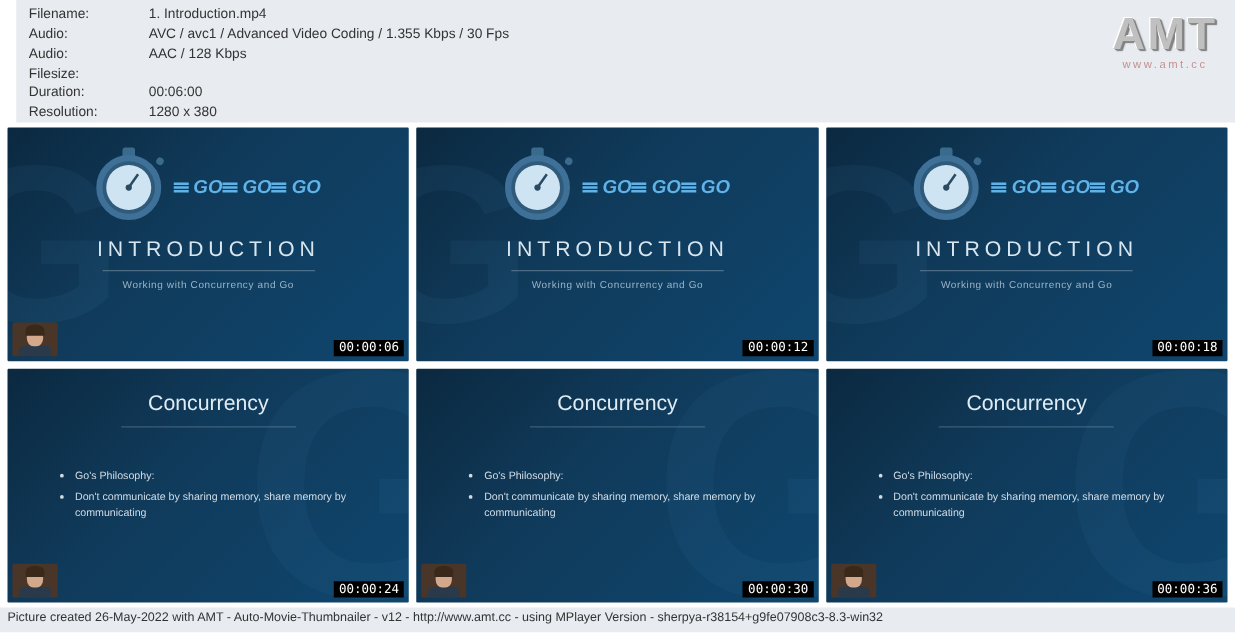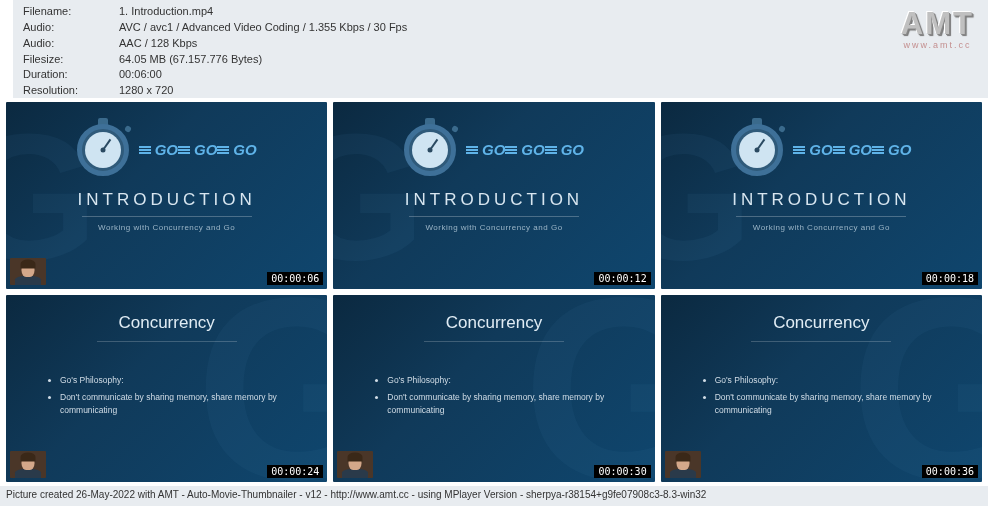--- a/index.html
+++ b/index.html
@@ -32,21 +32,21 @@
     .info-value {
       color: #333;
     }
     .amt-logo {
       position: absolute;
       right: 14px;
       top: 6px;
       text-align: center;
     }
     .amt-text {
-      font-size: 31px;
+      font-size: 36px;
       font-weight: 900;
       color: #c0c0c0;
       letter-spacing: 2px;
       text-shadow:
         1px 1px 0 #888,
         -1px -1px 0 #fff,
         2px 2px 1px #777;
       font-family: 'Arial Black', Arial, sans-serif;
     }
     .amt-url {
@@ -311,29 +311,28 @@
   <div class="info-row">
       <div class="info-label">Audio:</div>
       <div class="info-value">AVC / avc1 / Advanced Video Coding / 1.355 Kbps / 30 Fps</div>
     </div>
   <div class="info-row">
       <div class="info-label">Audio:</div>
       <div class="info-value">AAC / 128 Kbps</div>
     </div>
   <div class="info-row">
       <div class="info-label">Filesize:</div>
-      <div class="info-value">64.05 MB (67.157.776 Bytes)</div>
     </div>
   <div class="info-row">
       <div class="info-label">Duration:</div>
       <div class="info-value">00:06:00</div>
     </div>
   <div class="info-row">
       <div class="info-label">Resolution:</div>
-      <div class="info-value">1280 x 720</div>
+      <div class="info-value">1280 x 380</div>
     </div>
   <div class="amt-logo">
     <div class="amt-text">AMT</div>
     <div class="amt-url">www.amt.cc</div>
   </div>
 </div>
 
 <div class="thumbs">
 
   <div class="thumb">

